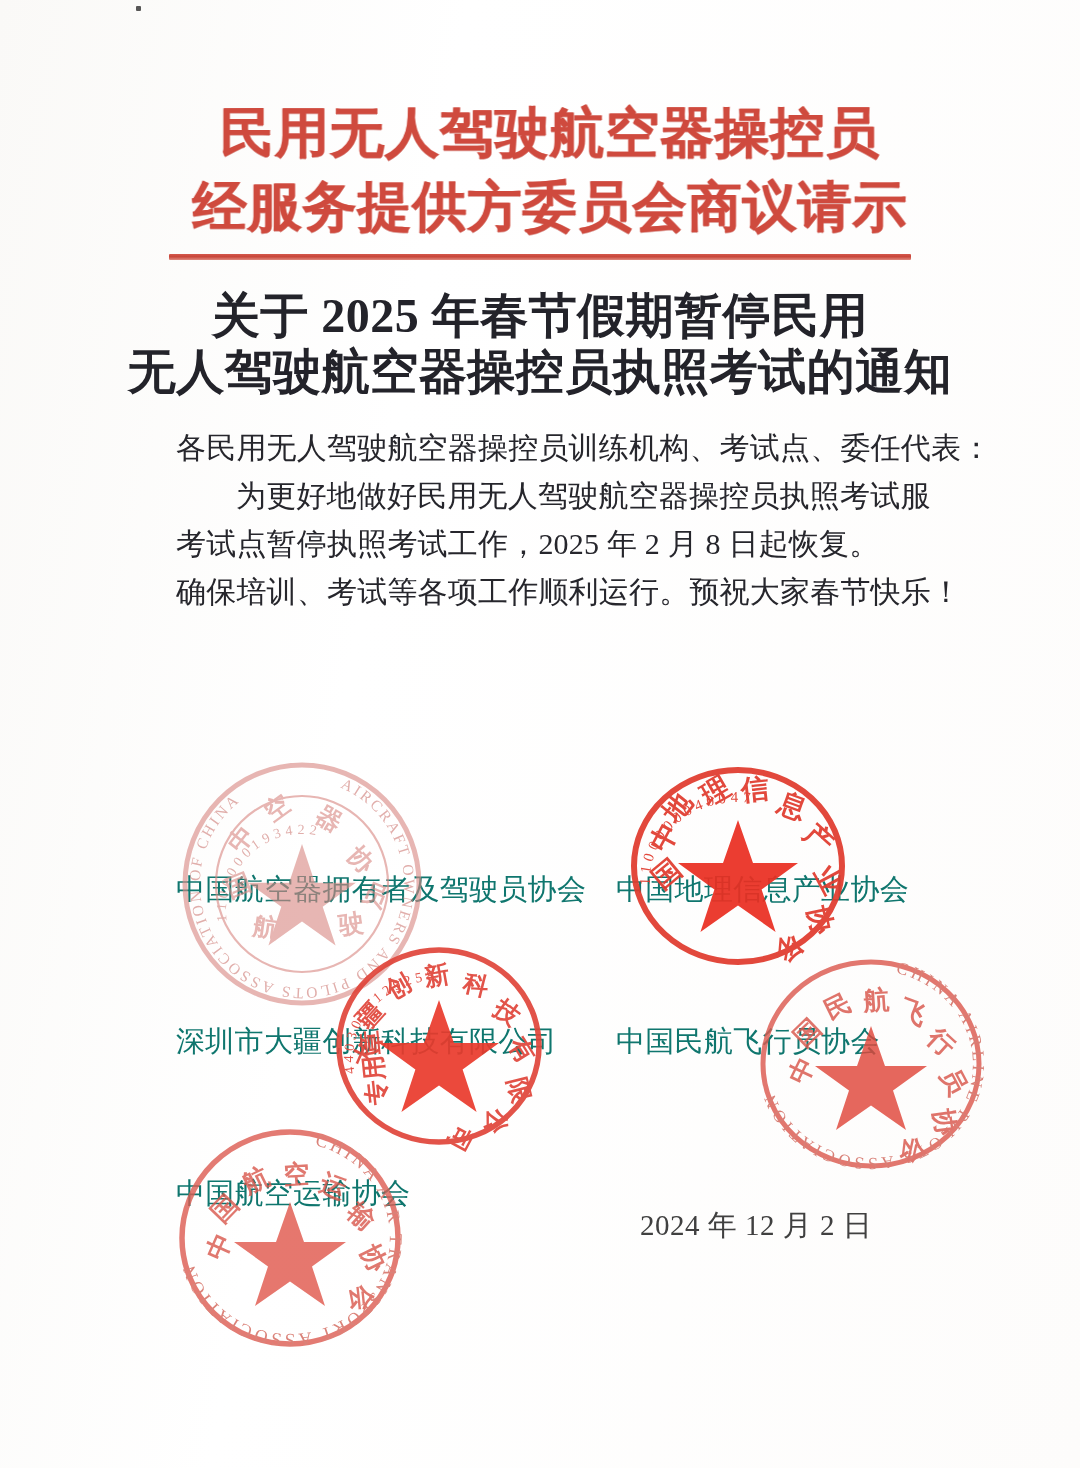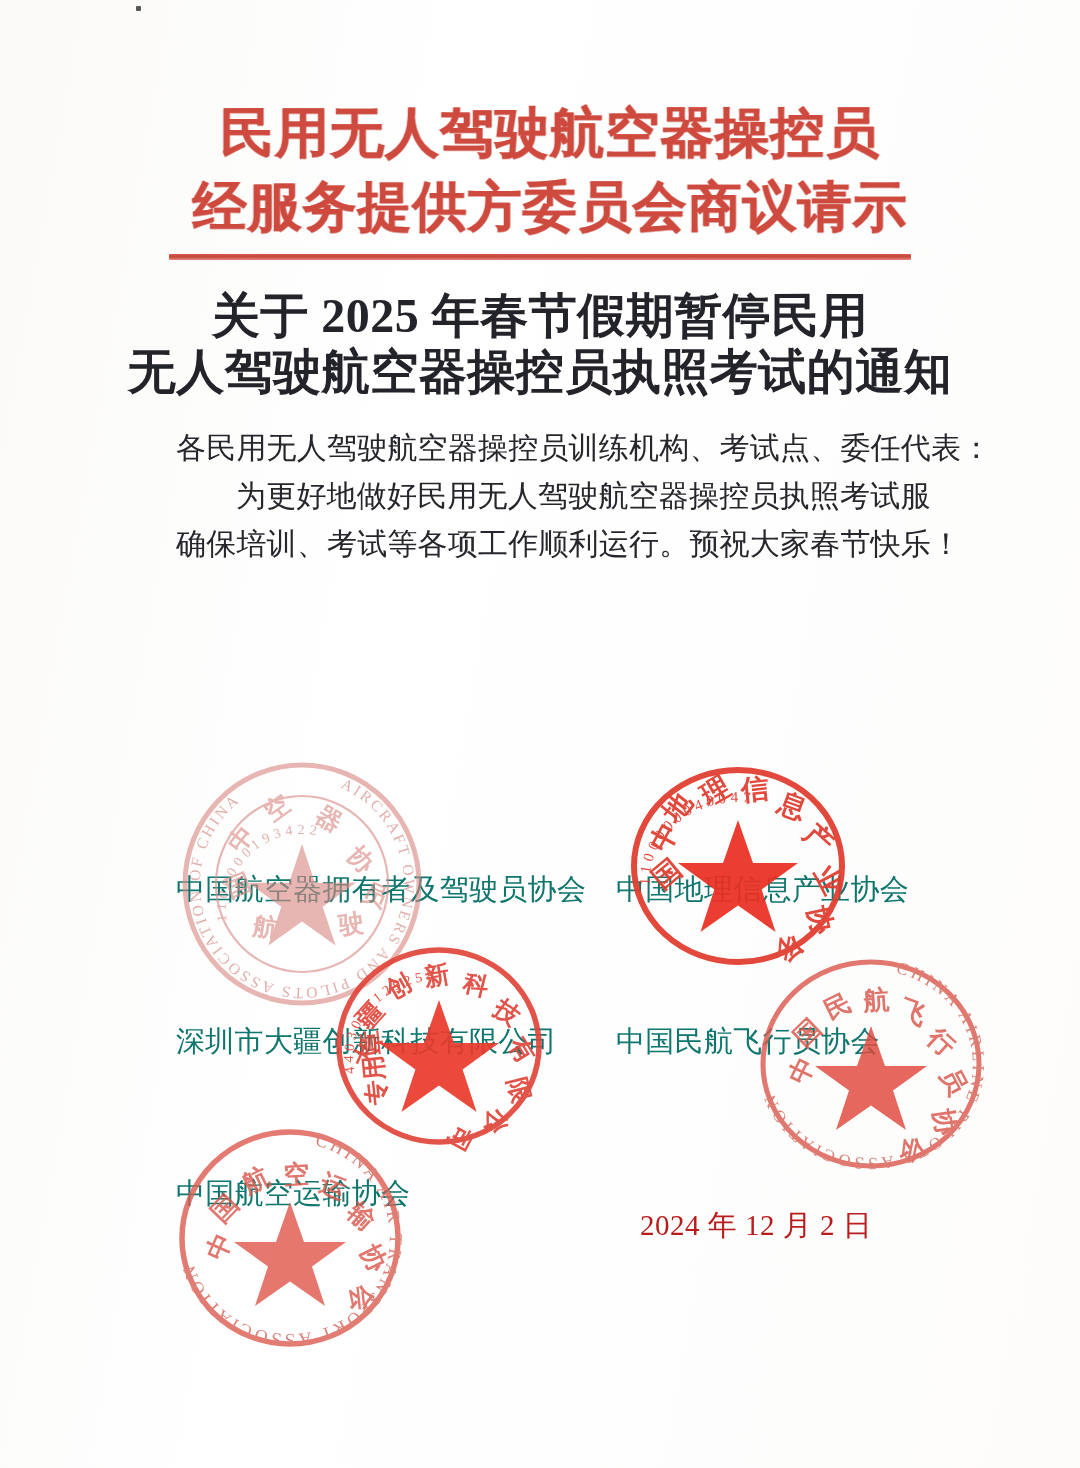--- a/index.html
+++ b/index.html
@@ -125,21 +125,21 @@
   }
   .sign-name.col-left  { left: 0; }
   .sign-name.col-right { left: 440px; }
 
   .doc-date {
     position: absolute;
     left: 640px;
     top: 1206px;
     font-family: "Liberation Serif", "DejaVu Serif", serif;
     font-size: 29px;
-    color: #b91c1c;
+    color: #404040;
     white-space: nowrap;
     letter-spacing: .5px;
   }
 
   
   .seal {
     position: absolute;
     border-radius: 50%;
     pointer-events: none;
   }
@@ -159,20 +159,21 @@
 
 <div class="doc-title">
   <div class="doc-title-line">关于 2025 年春节假期暂停民用</div>
   <div class="doc-title-line">无人驾驶航空器操控员执照考试的通知</div>
 </div>
 
 <div class="body-block">
   <div class="body-line">各民用无人驾驶航空器操控员训练机构、考试点、委任代表：</div>
 
   <div class="body-line" style="text-indent:60px">为更好地做好民用无人驾驶航空器操控员执照考试服</div>
+  <div class="body-line">考试点暂停执照考试工作，2025 年 2 月 8 日起恢复。</div>
 
   <div class="body-line">确保培训、考试等各项工作顺利运行。预祝大家春节快乐！</div>
 
 </div>
 
 <div class="sign-block">
   <div class="sign-row">
     <div class="sign-name col-left">中国航空器拥有者及驾驶员协会</div>
     <div class="sign-name col-right">中国地理信息产业协会</div>
   </div>

